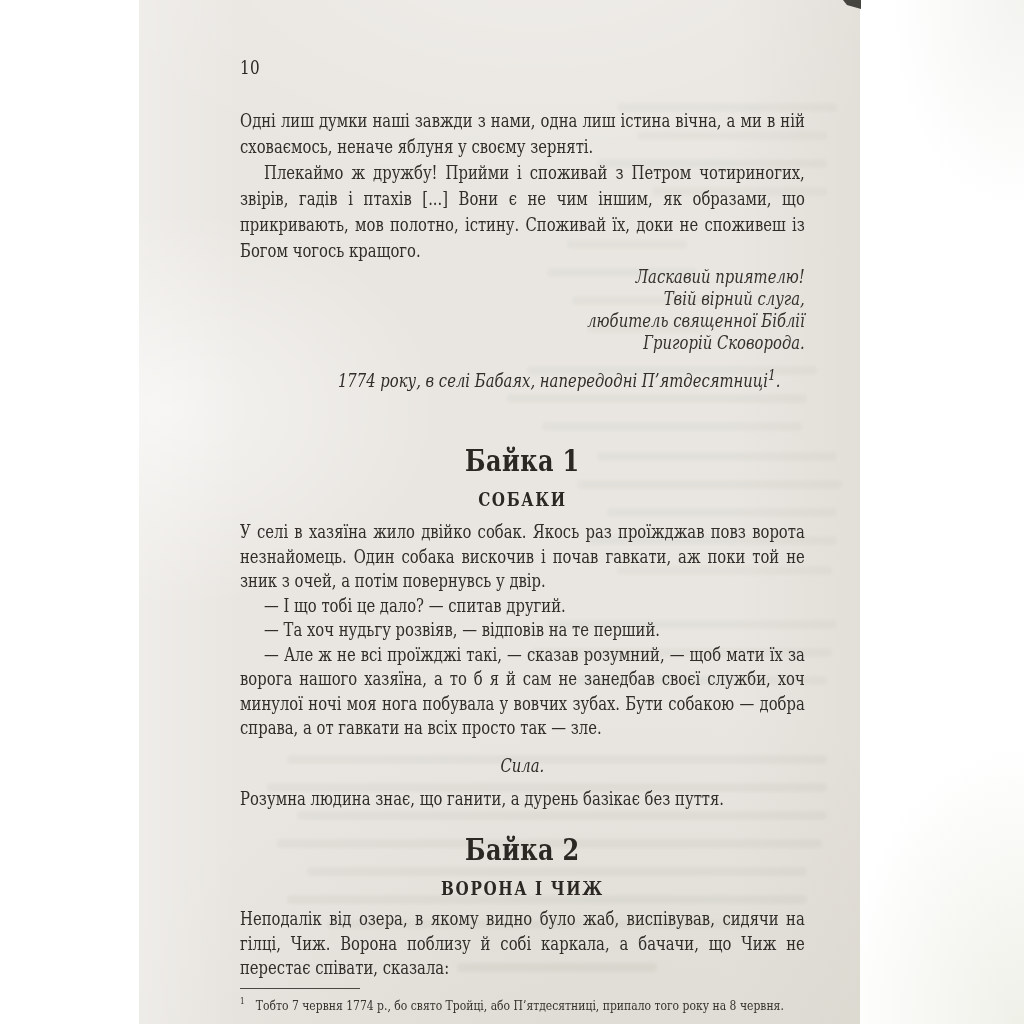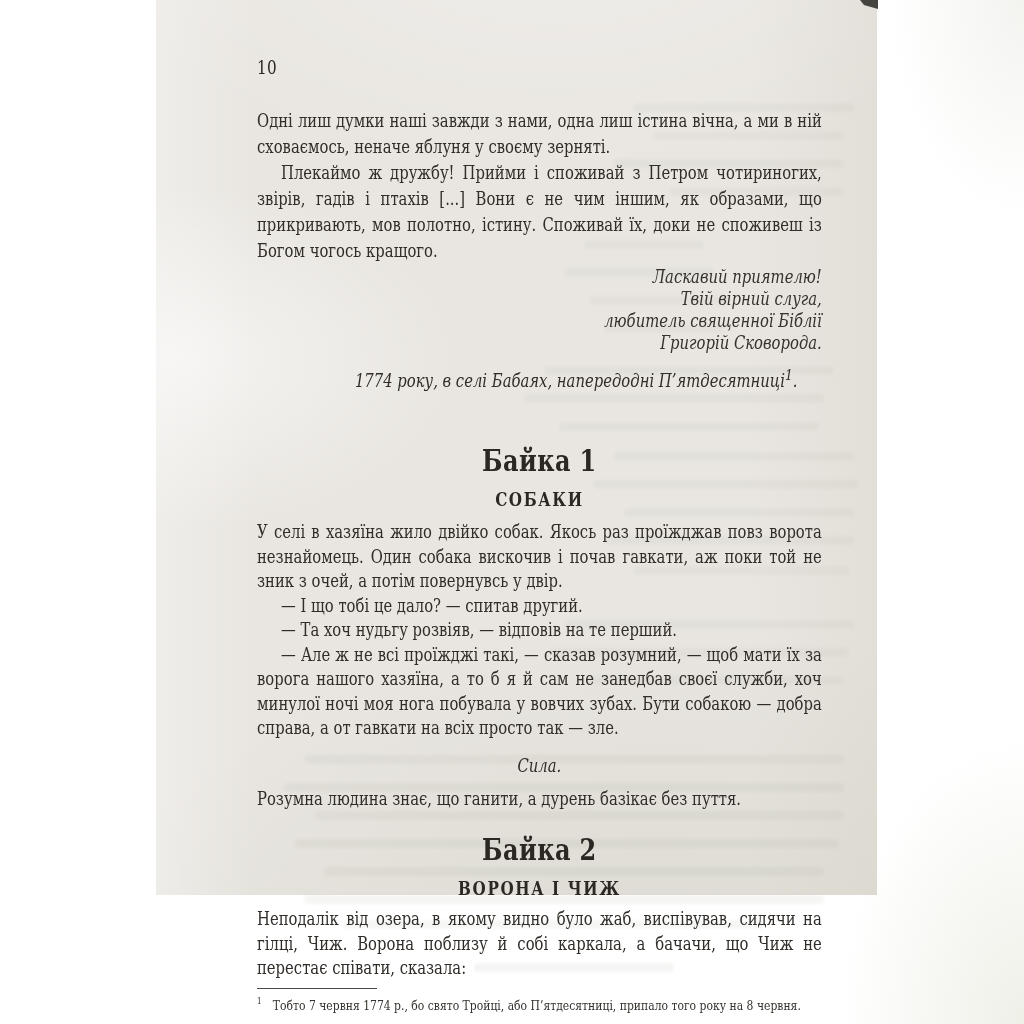--- a/index.html
+++ b/index.html
@@ -10,21 +10,21 @@
   }
   
   .surround-tint{position:absolute;pointer-events:none;}
   .tint-br{right:0;bottom:0;width:220px;height:340px;
     background:radial-gradient(120% 120% at 100% 100%, rgba(208,212,188,0.35), rgba(208,212,188,0) 70%);}
   .tint-tr{right:0;top:0;width:160px;height:260px;
     background:radial-gradient(120% 120% at 100% 0%, rgba(215,215,205,0.30), rgba(215,215,205,0) 70%);}
 
   
   .paper{
-    position:absolute;left:156px;top:0;width:721px;height:895px;
+    position:absolute;left:139px;top:0;width:721px;height:1024px;
     background:
       radial-gradient(60% 30% at 3% 40%, rgba(255,255,255,0.55), rgba(255,255,255,0) 65%),
       linear-gradient(to right, rgba(255,255,255,0.28), rgba(255,255,255,0) 14%, rgba(255,255,255,0) 82%, rgba(203,198,186,0.22)),
       radial-gradient(130% 70% at 70% 112%, rgba(176,179,158,0.26), rgba(176,179,158,0) 62%),
       radial-gradient(120% 50% at 55% -8%, rgba(255,255,255,0.30), rgba(255,255,255,0) 55%),
       #e9e6e1;
   }
   .corner-mark{
     position:absolute;top:0;left:704px;width:18px;height:9px;
     background:#46443f;

